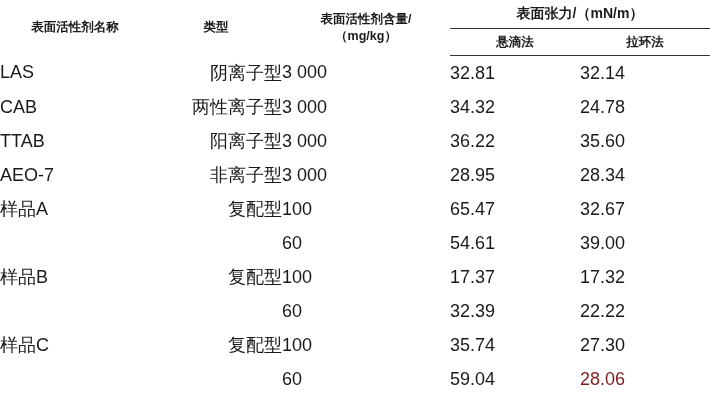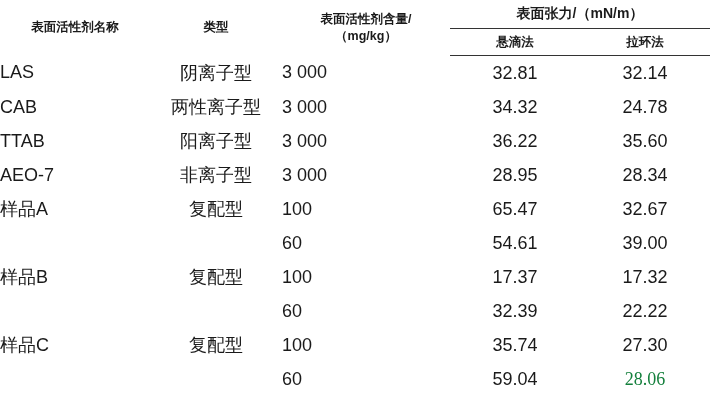--- a/index.html
+++ b/index.html
@@ -60,39 +60,38 @@
   tbody td {
     height: 34px;
     font-size: 18px;
   }
   td.c-name {
     padding-left: 16px;
     text-align: left;
   }
   td.c-type {
     padding-left: 0;
-    text-align: center;
+    text-align: right;
   }
   td.c-content {
     padding-left: 0;
     text-align: left;
   }
   td.c-num {
-    text-align: center;
+    text-align: left;
   }
   .w-name { width: 150px; }
   .w-type { width: 132px; }
   .w-content { width: 168px; }
   .w-num { width: 130px; }
   .tension-head-cell {
     display: block;
   }
   .faded {
-    color: #15803d;
-    font-family: Liberation Serif, serif;
+    color: #7f1d1d;
   }
 </style>
 </head>
 <body>
 
 <div class="table-wrap">
   <table class="data-table">
     <colgroup>
       <col class="w-name">
       <col class="w-type">

